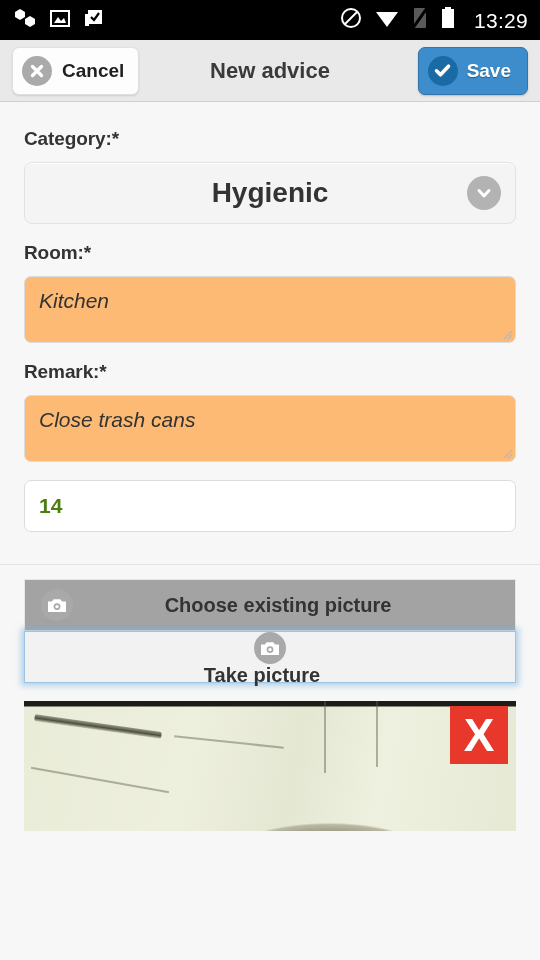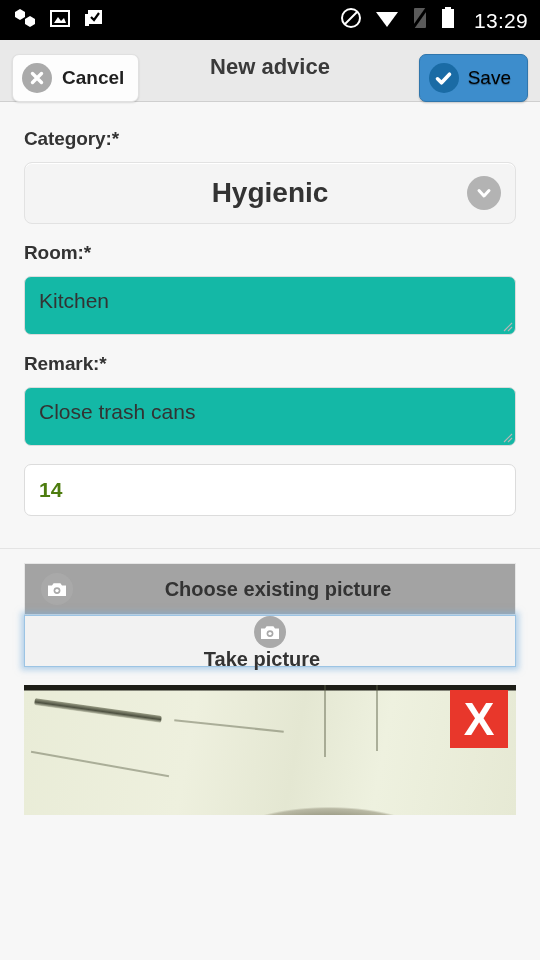--- a/index.html
+++ b/index.html
@@ -38,21 +38,21 @@
     line-height: 1;
   }
 
   
   .actionbar {
     position: relative;
     height: 62px;
     background: #e9e9e9;
     border-bottom: 1px solid #cfcfcf;
     display: flex;
-    align-items: flex-start;
+    align-items: center;
     padding: 14px 12px;
   }
   .btn-cancel {
     display: flex;
     align-items: center;
     gap: 10px;
     background: #fdfdfd;
     border: 1px solid #e0e0e0;
     border-radius: 7px;
     padding: 8px 14px 8px 9px;
@@ -91,22 +91,22 @@
     background: #3d8dcc;
     border: 1px solid #3076ac;
     border-radius: 7px;
     padding: 8px 16px 8px 9px;
     box-shadow: 0 1px 2px rgba(0,0,0,.2);
     cursor: pointer;
     z-index: 2;
   }
   .btn-save .label {
     font-size: 19px;
-    font-weight: normal;
-    color: #000000;
+    font-weight: bold;
+    color: #ffffff;
     text-shadow: 0 1px 1px rgba(0,0,0,.35);
   }
 
   
   .form {
     padding: 26px 24px 0 24px;
   }
   .field-label {
     font-size: 19px;
     font-weight: bold;
@@ -139,26 +139,27 @@
     top: 50%;
     transform: translateY(-50%);
     width: 34px; height: 34px;
     border-radius: 50%;
     background: #b3b3b3;
     display: flex; align-items: center; justify-content: center;
   }
 
   .textarea-box {
     position: relative;
-    height: 59px;
-    background: #14b8a6;
+    height: 67px;
+    background: #fdba74;
     border: 1px solid #dcdcdc;
     border-radius: 7px;
     padding: 12px 14px;
     cursor: text;
+    font-style: italic;
   }
   .textarea-box .val {
     font-size: 21px;
     color: #333333;
   }
   .resize-grip {
     position: absolute;
     right: 2px; bottom: 2px;
     width: 14px; height: 14px;
     pointer-events: none;

